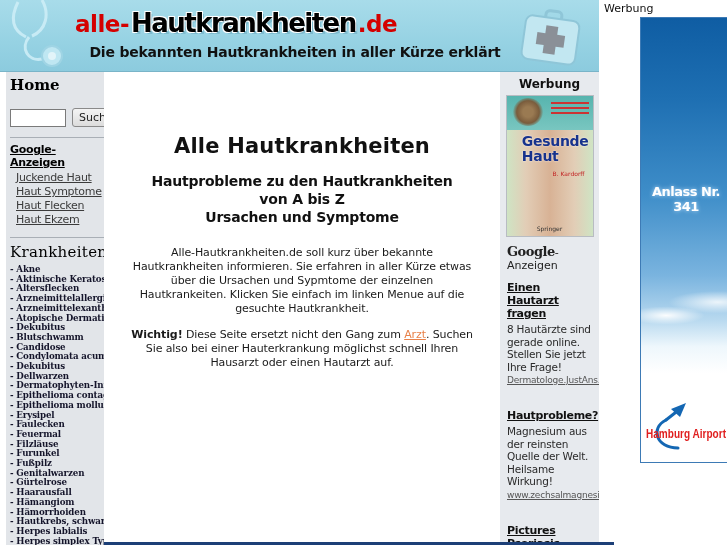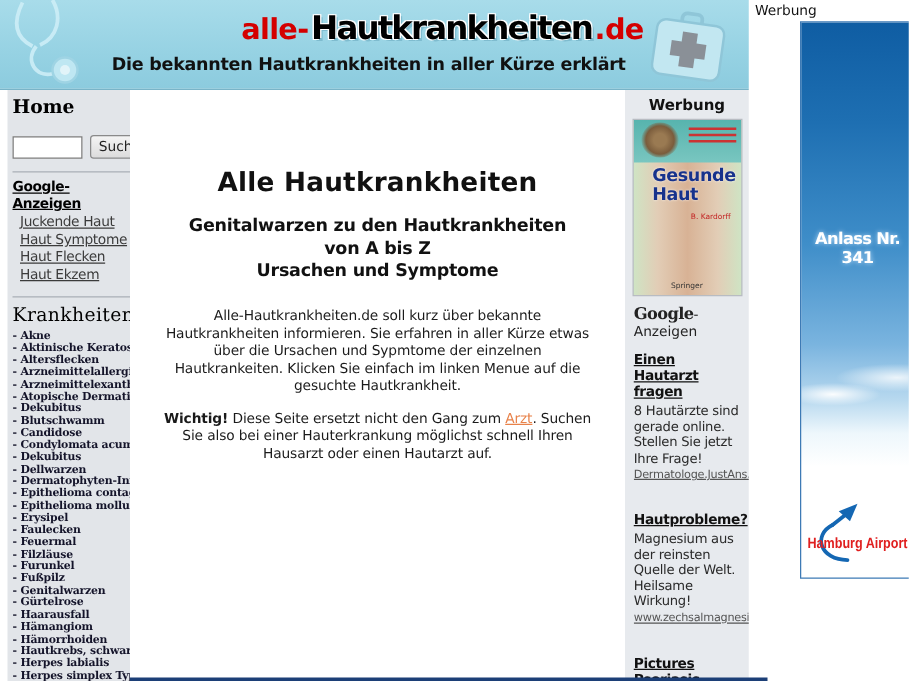--- a/index.html
+++ b/index.html
@@ -8,21 +8,21 @@
     background:#ffffff;font-family:"DejaVu Sans",sans-serif;color:#111;
   }
   
   .header{
     position:absolute;left:0;top:0;width:599px;height:71px;
     background:linear-gradient(180deg,#a8dcea 0%,#96d2e3 60%,#8ccbde 100%);
     border-bottom:1px solid #79b4c8;
   }
   .steth{position:absolute;left:0;top:0;}
   .logo-wrap{position:absolute;left:75px;top:3px;width:440px;text-align:center;}
-  .logo-line{display:flex;justify-content:flex-end;align-items:baseline;white-space:nowrap;}
+  .logo-line{display:flex;justify-content:flex-start;align-items:baseline;white-space:nowrap;}
   .logo-prefix,.logo-suffix{color:#d40000;font-weight:bold;font-size:23px;letter-spacing:-0.5px;}
   .logo-main{
     color:#000;font-weight:bold;font-size:26px;letter-spacing:-1.5px;line-height:40px;
     text-shadow:-1px -1px 0 #fff,1px -1px 0 #fff,-1px 1px 0 #fff,2px 2px 0 #7fbccf;
     padding:0 2px;
   }
   .tagline{font-size:14px;font-weight:bold;margin-top:1px;letter-spacing:-0.2px;}
   .kit{position:absolute;right:12px;top:4px;}
   
   .werbung-right{position:absolute;left:604px;top:2px;font-size:11px;color:#111;}
@@ -189,21 +189,21 @@
       <div class="disease-item">- Hämorrhoiden</div>
       <div class="disease-item">- Hautkrebs, schwarzer</div>
       <div class="disease-item">- Herpes labialis</div>
       <div class="disease-item">- Herpes simplex Typ 1</div>
     </div>
 </div>
 
 <div class="main">
   <div class="main-title">Alle Hautkrankheiten</div>
   <div class="main-sub">
-    <div>Genitalwarzen zu den Hautkrankheiten</div>
+    <div>Hautprobleme zu den Hautkrankheiten</div>
     <div>von A bis Z</div>
     <div>Ursachen und Symptome</div>
   </div>
   <div class="main-p">Alle-Hautkrankheiten.de soll kurz über bekannte Hautkrankheiten informieren. Sie erfahren in aller Kürze etwas über die Ursachen und Sypmtome der einzelnen Hautkrankeiten. Klicken Sie einfach im linken Menue auf die gesuchte Hautkrankheit.</div>
   <div class="main-p second"><b>Wichtig!</b><span> Diese Seite ersetzt nicht den Gang zum </span><span class="arzt-link">Arzt</span><span>. Suchen Sie also bei einer Hauterkrankung möglichst schnell Ihren Hausarzt oder einen Hautarzt auf.</span></div>
 </div>
 
 <div class="adcol">
   <div class="ad-werbung">Werbung</div>
   <div class="book">

